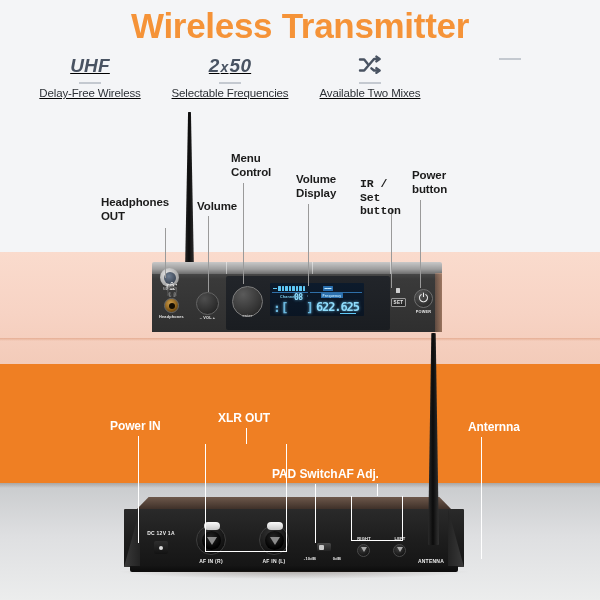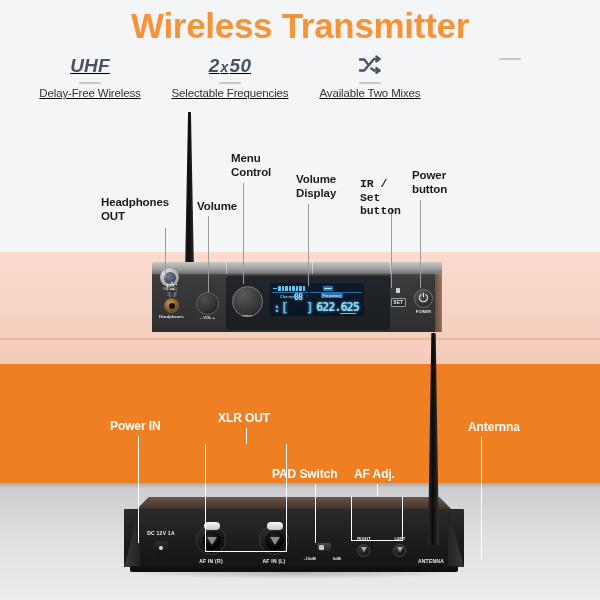--- a/index.html
+++ b/index.html
@@ -561,21 +561,21 @@
 <div class="callout white" style="left:110px; top:420px;">Power IN</div>
 <div class="leader white-l" style="left:138px; top:436px; height:107px;"></div>
 
 <div class="callout white" style="left:218px; top:412px;">XLR OUT</div>
 <div class="bracket-stem" style="left:246px; top:428px; height:16px;"></div>
 <div class="bracket" style="left:205px; top:444px; width:82px; height:108px;"></div>
 
 <div class="callout white" style="left:272px; top:468px;">PAD Switch</div>
 <div class="leader white-l" style="left:315px; top:484px; height:59px;"></div>
 
-<div class="callout white" style="left:354px; top:468px;">AF  Adj.</div>
+<div class="callout white" style="left:338px; top:468px;">AF  Adj.</div>
 <div class="bracket-stem" style="left:377px; top:484px; height:12px;"></div>
 <div class="bracket" style="left:351px; top:496px; width:52px; height:45px;"></div>
 
 <div class="callout white" style="left:468px; top:421px;text-align:right;">Anternna</div>
 <div class="leader white-l" style="left:481px; top:437px; height:122px;"></div>
 
 <div id="ant-rear">
   <div class="rod"></div>
 </div>
 

